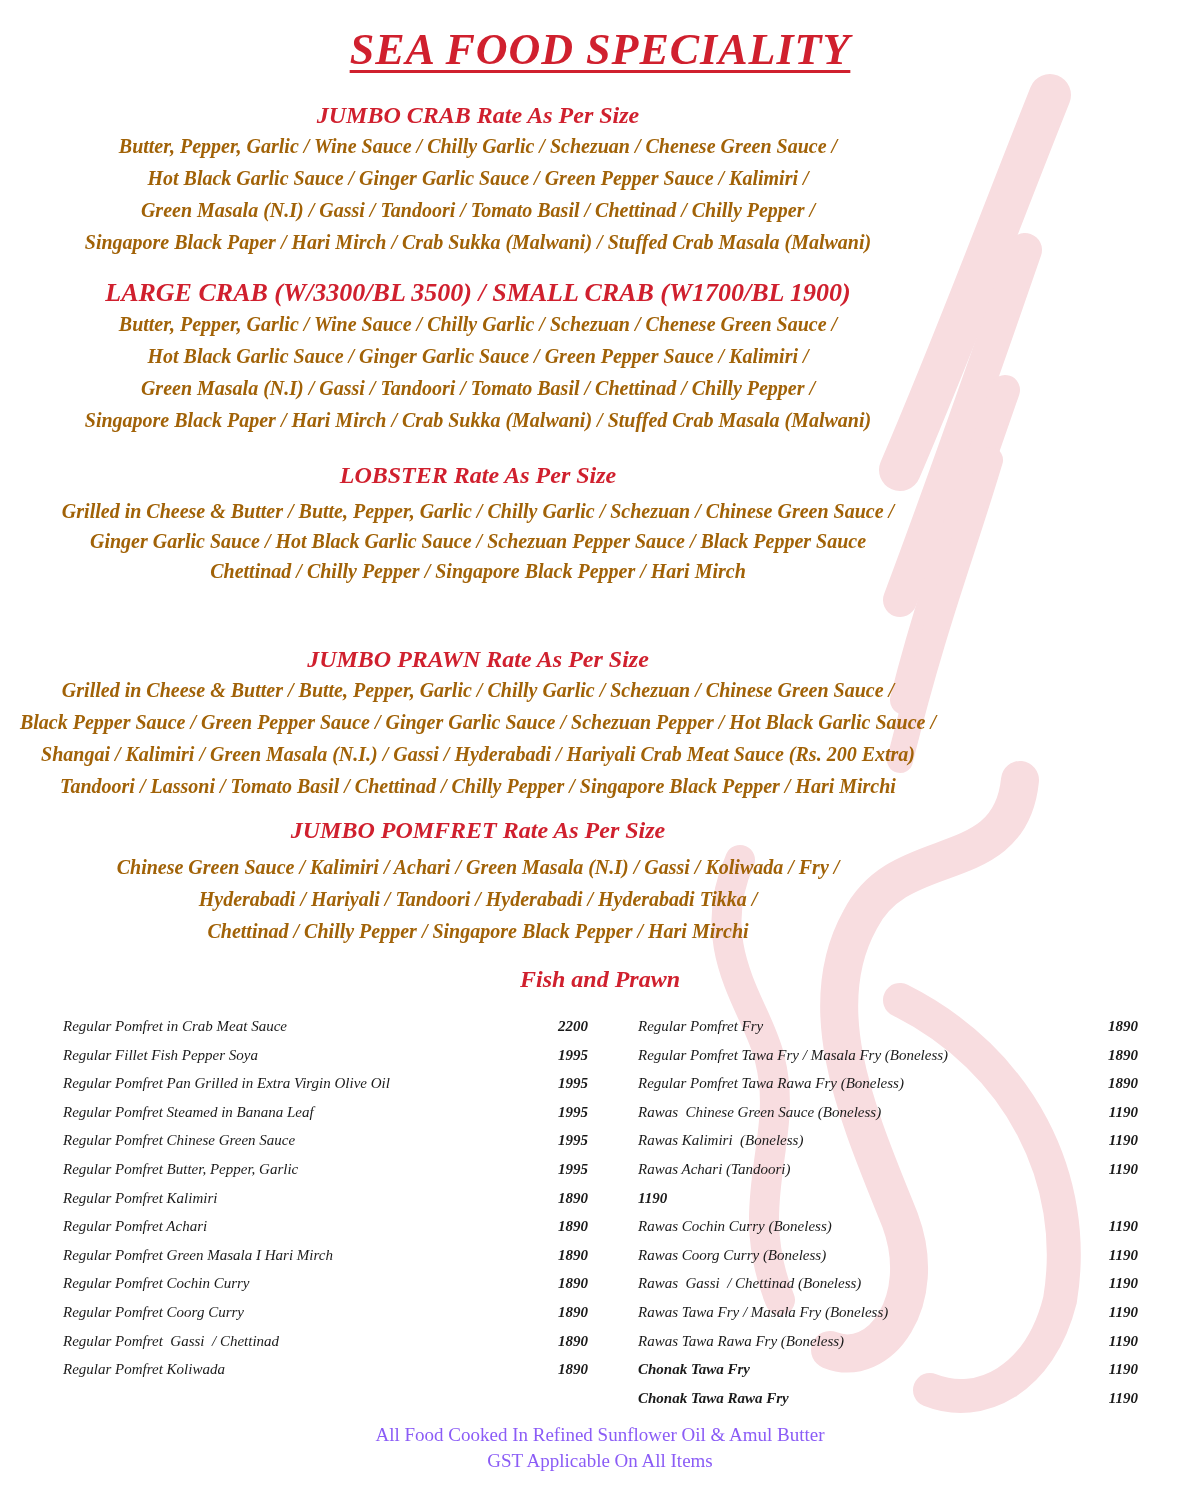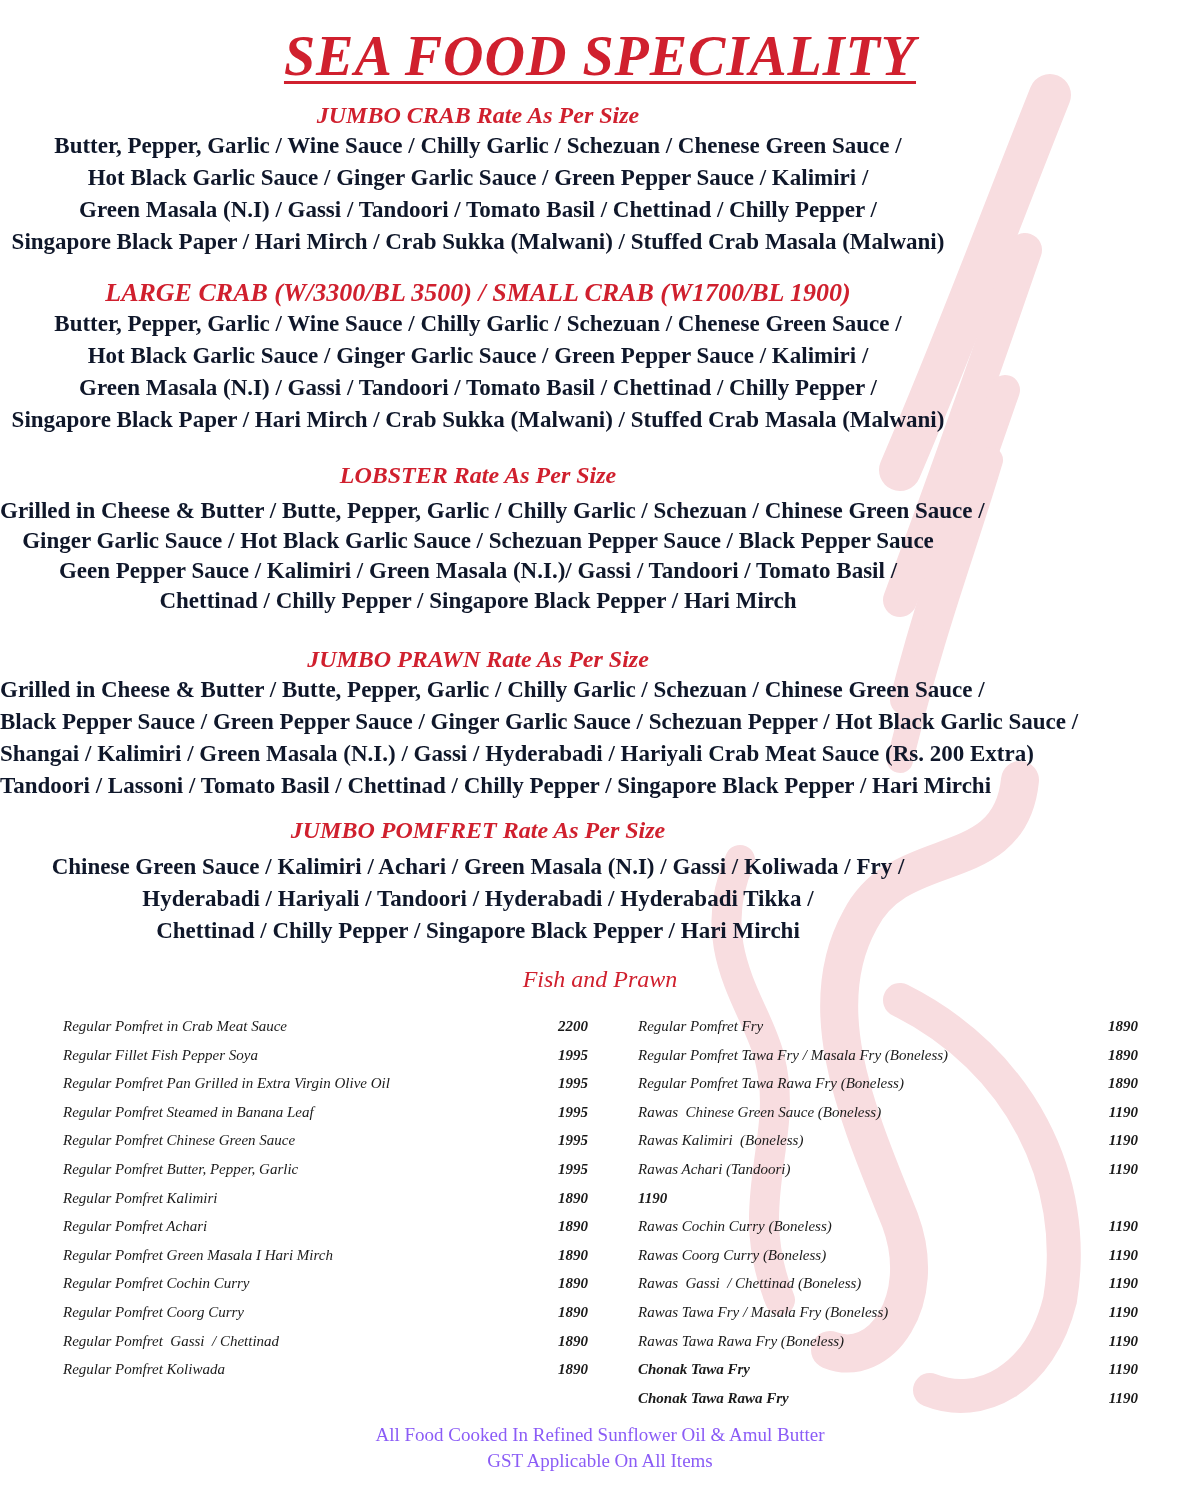--- a/index.html
+++ b/index.html
@@ -25,21 +25,21 @@
     .page {
       position: relative;
       z-index: 1;
     }
     .title {
       position: absolute;
       top: 24px;
       left: 0;
       width: 1200px;
       text-align: center;
-      font-size: 56px;
+      font-size: 44px;
       font-weight: bold;
       font-style: italic;
       color: #d0202e;
       letter-spacing: 1px;
     }
     .title span {
       text-decoration: underline;
       text-decoration-thickness: 3px;
       text-underline-offset: 6px;
     }
@@ -54,34 +54,35 @@
       font-weight: bold;
       font-style: italic;
       color: #d0202e;
       line-height: 30px;
       font-stretch: condensed;
     }
     .section-heading.big {
       font-size: 26px;
     }
     .line {
-      font-size: 23px;
-      font-weight: bold;
-      color: #0f172a;
+      font-size: 20px;
+      font-weight: bold;
+      font-style: italic;
+      color: #a16207;
       line-height: 32px;
       white-space: nowrap;
     }
     .fp-heading {
       position: absolute;
       top: 966px;
       left: 0;
       width: 1200px;
       text-align: center;
       font-size: 24px;
-      font-weight: normal;
+      font-weight: bold;
       font-style: italic;
       color: #d0202e;
     }
     .col {
       position: absolute;
       top: 1012px;
     }
     .col.left { left: 63px; width: 525px; }
     .col.right { left: 638px; width: 500px; }
     .item {
@@ -142,21 +143,20 @@
     <div class="line">Butter, Pepper, Garlic / Wine Sauce / Chilly Garlic / Schezuan / Chenese Green Sauce /</div>
     <div class="line">Hot Black Garlic Sauce / Ginger Garlic Sauce / Green Pepper Sauce / Kalimiri /</div>
     <div class="line">Green Masala (N.I) / Gassi / Tandoori / Tomato Basil / Chettinad / Chilly Pepper /</div>
     <div class="line">Singapore Black Paper / Hari Mirch / Crab Sukka (Malwani) / Stuffed Crab Masala (Malwani)</div>
   </div>
 
   <div class="section" style="top:460px;">
     <div class="section-heading" style="margin-bottom:6px;">LOBSTER Rate As Per Size</div>
     <div class="line" style="line-height:30px;">Grilled in Cheese &amp; Butter / Butte, Pepper, Garlic / Chilly Garlic / Schezuan / Chinese Green Sauce /</div>
     <div class="line" style="line-height:30px;">Ginger Garlic Sauce / Hot Black Garlic Sauce / Schezuan Pepper Sauce / Black Pepper Sauce</div>
-    <div class="line" style="line-height:30px;">Geen Pepper Sauce / Kalimiri / Green Masala (N.I.)/ Gassi / Tandoori / Tomato Basil /</div>
     <div class="line" style="line-height:30px;">Chettinad / Chilly Pepper / Singapore Black Pepper / Hari Mirch</div>
   </div>
 
   <div class="section" style="top:644px;">
     <div class="section-heading">JUMBO PRAWN Rate As Per Size</div>
     <div class="line">Grilled in Cheese &amp; Butter / Butte, Pepper, Garlic / Chilly Garlic / Schezuan / Chinese Green Sauce /</div>
     <div class="line">Black Pepper Sauce / Green Pepper Sauce / Ginger Garlic Sauce / Schezuan Pepper / Hot Black Garlic Sauce /</div>
     <div class="line">Shangai / Kalimiri / Green Masala (N.I.) / Gassi / Hyderabadi / Hariyali Crab Meat Sauce (Rs. 200 Extra)</div>
     <div class="line">Tandoori / Lassoni / Tomato Basil / Chettinad / Chilly Pepper / Singapore Black Pepper / Hari Mirchi</div>
   </div>

